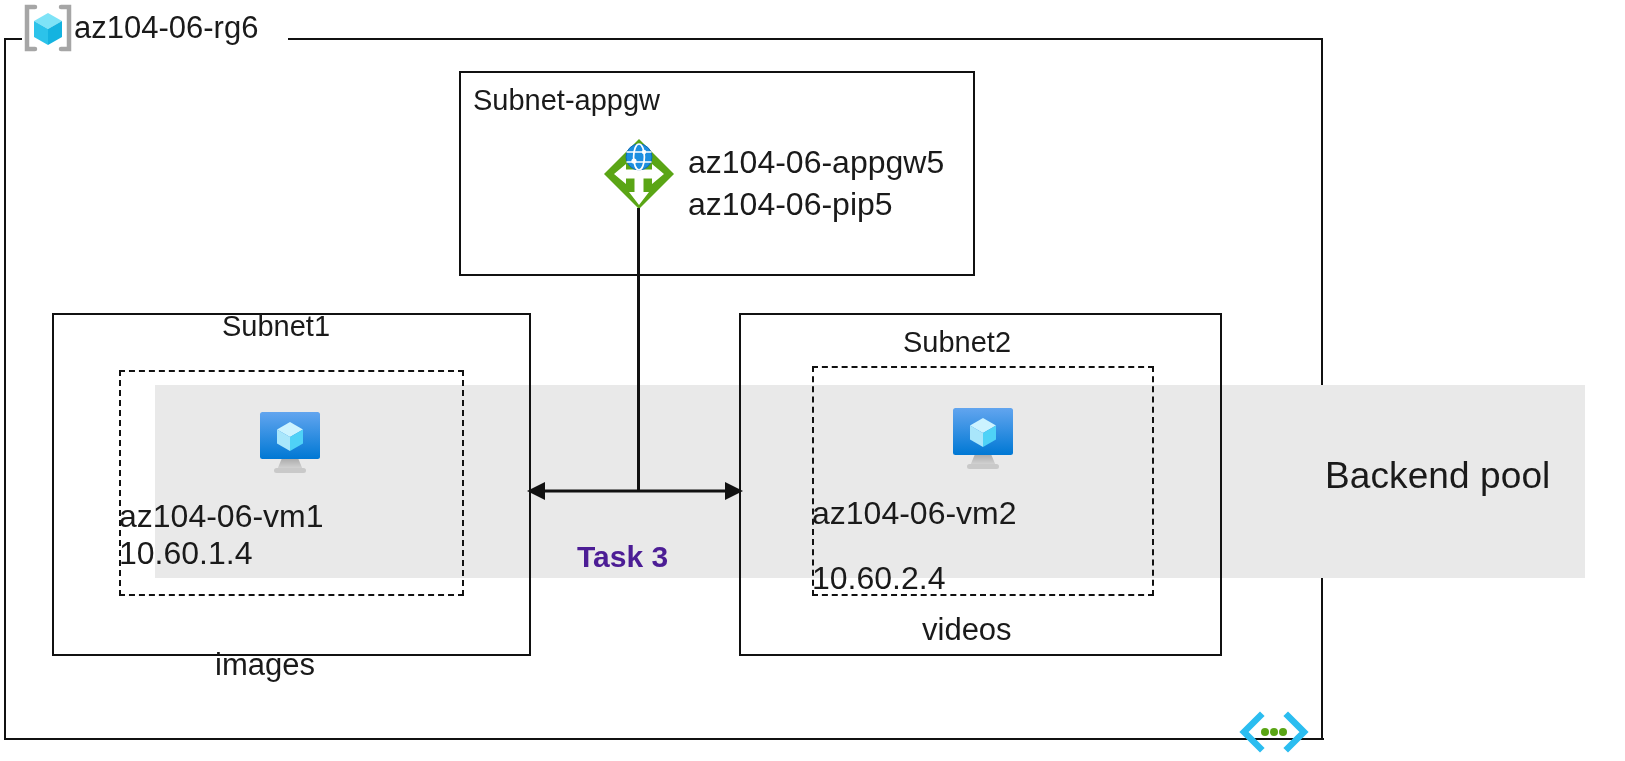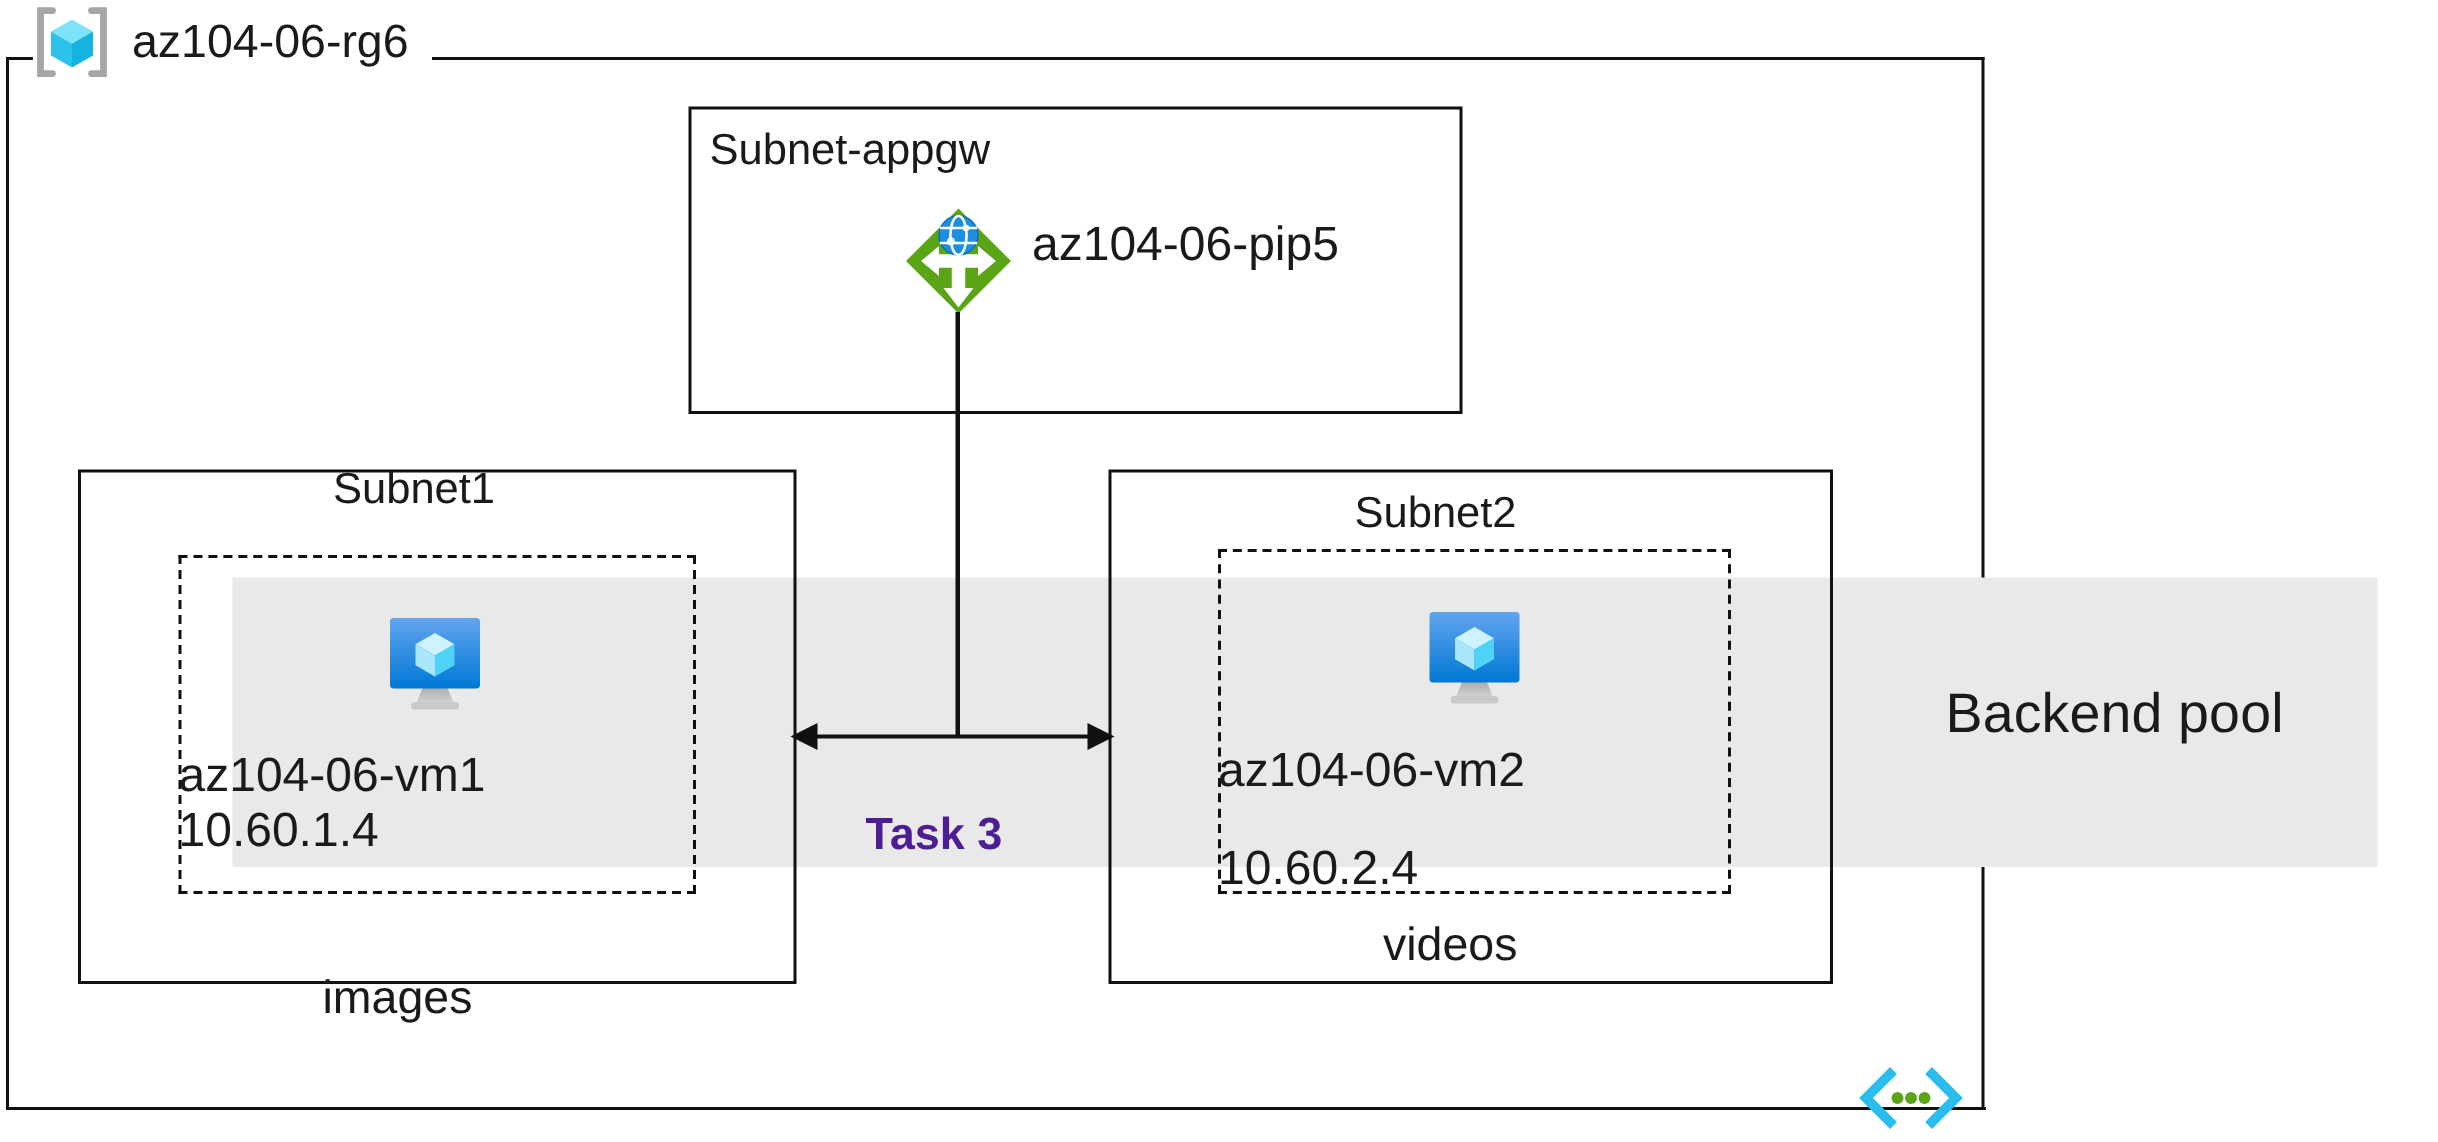--- a/index.html
+++ b/index.html
@@ -10,21 +10,21 @@
 
   
   .box{position:absolute;border:2.5px solid #111;background:transparent;box-sizing:border-box;}
   .dashed{position:absolute;border:2.5px dashed #111;background:transparent;box-sizing:border-box;}
 
   
   .band{position:absolute;background:#e9e9e9;}
   .band-label{position:absolute;font-size:37px;color:#1a1a1a;white-space:nowrap;letter-spacing:.1px;}
 
   
-  .rg-wrap{position:absolute;display:flex;align-items:center;gap:14px;text-align:center;}
+  .rg-wrap{position:absolute;display:flex;align-items:center;gap:0;text-align:center;}
   .rg-name{font-size:31px;color:#1a1a1a;white-space:nowrap;}
   .rg-lead{position:absolute;border-top:2.5px solid #111;}
   .rg-stub{position:absolute;border-left:2.5px solid #111;}
 
   
   .lbl{position:absolute;white-space:nowrap;color:#1a1a1a;}
   .subnet-title{font-size:29px;}
   .node-line{font-size:32px;text-align:left;}
   .under-label{font-size:31px;}
   .task{position:absolute;font-size:30px;font-weight:bold;color:#4c1d95;white-space:nowrap;}
@@ -57,21 +57,21 @@
 
         <path d="M26 9 L40 17 L26 25 L12 17 Z" fill="#7ee3f7"></path>
         <path d="M12 17 L26 25 L26 41 L12 33 Z" fill="#2cc3ea"></path>
         <path d="M40 17 L26 25 L26 41 L40 33 Z" fill="#14b3e0"></path>
       </svg>
     </span>
     <span class="rg-name">az104-06-rg6</span>
   </div>
 
   <div class="band" style="left:155px;top:385px;width:1430px;height:193px;z-index:0;"></div>
-  <div class="band-label" style="left:1297px;top:455px;text-align:right;">Backend pool</div>
+  <div class="band-label" style="left:1325px;top:455px;text-align:right;">Backend pool</div>
 
   <div class="box" style="left:459px;top:71px;width:516px;height:205px;z-index:2;background:#fff;"></div>
   <div class="lbl subnet-title" style="left:473px;top:84px;z-index:3;">Subnet-appgw</div>
 
   <span class="icon" style="left:600px;top:135px;width:78px;height:78px;z-index:3;">
     <svg width="78" height="78" viewBox="0 0 78 78">
       <path d="M39 4 L74 39 L39 74 L4 39 Z" fill="#5aa515"></path>
 
       <path d="M14 39 L26 29 L26 34.5 L39 34.5 L39 43.5 L26 43.5 L26 49 Z" fill="#ffffff"></path>
 
@@ -82,20 +82,21 @@
       <circle cx="39" cy="22" r="13" fill="#1d8fe0"></circle>
       <circle cx="39" cy="22" r="13" fill="none" stroke="#0f6cb5" stroke-width="1"></circle>
       <ellipse cx="39" cy="22" rx="5.4" ry="13" fill="none" stroke="#ffffff" stroke-width="1.7"></ellipse>
       <path d="M26.5 17 H51.5 M26.5 27 H51.5" stroke="#ffffff" stroke-width="1.7" fill="none"></path>
       <circle cx="34" cy="26" r="2.6" fill="#ffffff"></circle>
       <circle cx="44" cy="17" r="2.2" fill="#ffffff"></circle>
     </svg>
   </span>
 
   <div class="gw-lines" style="left:688px;top:141px;z-index:3;">
+    <div>az104-06-appgw5</div>
     <div>az104-06-pip5</div>
   </div>
 
   <div class="vline" style="left:637px;top:208px;height:283px;z-index:4;"></div>
 
   <div class="box" style="left:52px;top:313px;width:479px;height:343px;z-index:1;"></div>
   <div class="lbl subnet-title" style="left:222px;top:310px;z-index:3;">Subnet1</div>
   <div class="dashed" style="left:119px;top:370px;width:345px;height:226px;z-index:3;"></div>
 
   <span class="icon" style="left:252px;top:406px;width:76px;height:72px;z-index:4;">

